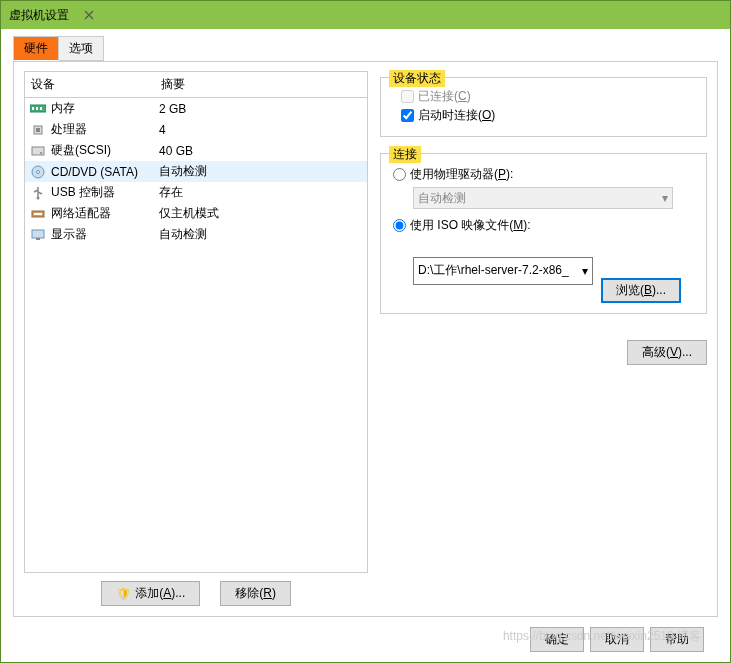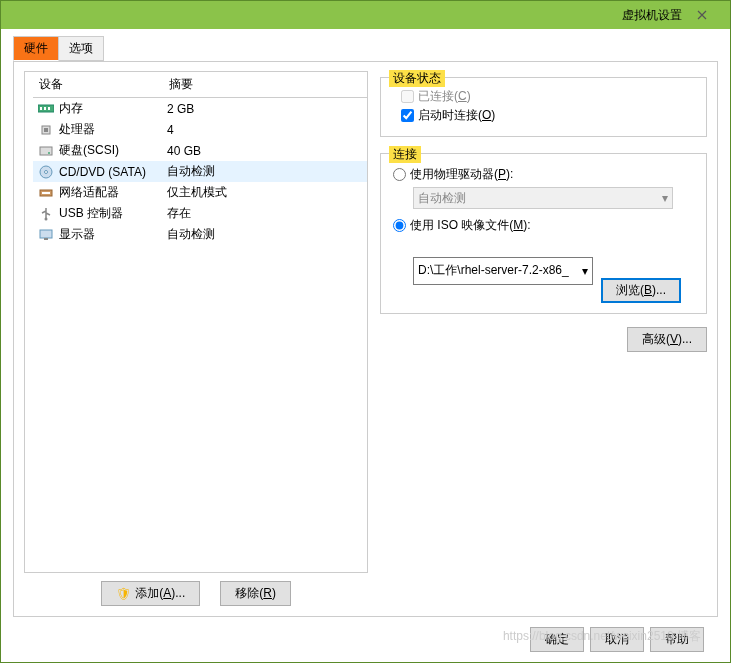--- a/index.html
+++ b/index.html
@@ -1,27 +1,27 @@
 <!DOCTYPE html>
 <html><head>
 <meta charset="utf-8">
 <style>
 * { box-sizing: border-box; margin: 0; padding: 0; font-family: "Microsoft YaHei", "Segoe UI", sans-serif; font-size: 12px; }
 body { background: #f0f0f0; width: 731px; height: 663px; overflow: hidden; }
 .window { width: 731px; height: 663px; background: #fff; border: 1px solid #5a8a2a; display: flex; flex-direction: column; }
-.titlebar { background: #8bc34a; height: 28px; display: flex; align-items: center; justify-content: flex-end; padding: 0 8px; color: #000; }
+.titlebar { background: #8bc34a; height: 28px; display: flex; align-items: center; justify-content: flex-start; padding: 0 8px; color: #000; }
 .titlebar-text { font-size: 12px; }
 .close-btn { width: 40px; height: 28px; display: flex; align-items: center; justify-content: center; color: #555; cursor: pointer; }
 .content { flex: 1; padding: 6px 12px 0 12px; display: flex; flex-direction: column; }
 .tabs { display: flex; align-items: flex-end; border-bottom: 1px solid #ccc; position: relative; top: 1px; }
 .tab { padding: 3px 10px; border: 1px solid #ccc; background: #f0f0f0; margin-right: -1px; cursor: pointer; position: relative; }
 .tab.active { background: #f97316; border-bottom: 1px solid #fff; z-index: 2; }
 .tab-body { border: 1px solid #ccc; border-top: none; flex: 1; padding: 10px; display: flex; gap: 12px; }
 .left-panel { width: 344px; display: flex; flex-direction: column; }
-.hw-list { border: 1px solid #ccc; flex: 1; background: #fff; padding-left: 8px; }
+.hw-list { border: 1px solid #ccc; flex: 1; background: #fff; }
 .hw-header { display: flex; background: #fff; border-bottom: 1px solid #ccc; }
 .hw-header div { padding: 4px 6px; }
 .hw-col-dev { width: 130px; }
 .hw-col-sum { flex: 1; }
 .hw-row { display: flex; align-items: center; padding: 2px 4px; cursor: pointer; }
 .hw-row.selected { background: #e5f3ff; }
 .hw-row .icon { width: 18px; height: 16px; display: flex; align-items: center; justify-content: center; margin-right: 4px; }
 .hw-row .dev { width: 108px; }
 .hw-row .sum { flex: 1; }
 .hw-buttons { display: flex; justify-content: center; gap: 20px; margin-top: 8px; }
@@ -29,21 +29,21 @@
 .btn.focused { border: 2px solid #0078d7; padding: 2px 13px; margin-top: 40px; }
 .right-panel { flex: 1; display: flex; flex-direction: column; gap: 10px; }
 .group { border: 1px solid #ccc; padding: 8px 10px 10px 10px; position: relative; margin-top: 6px; }
 .group-title { position: absolute; top: -8px; left: 8px; background: #fde047; padding: 0 4px; }
 .chk-row { display: flex; align-items: center; gap: 4px; margin: 2px 0 2px 10px; }
 .chk-row.disabled { color: #888; }
 .radio-row { display: flex; align-items: center; gap: 4px; margin: 4px 0 4px 2px; }
 .combo { width: 260px; height: 22px; border: 1px solid #ccc; background: #f0f0f0; color: #888; padding: 2px 4px; margin: 4px 0 8px 22px; display: flex; align-items: center; justify-content: space-between; }
 .iso-row { display: flex; align-items: center; gap: 8px; margin: 4px 0 0 22px; }
 .iso-input { width: 180px; height: 28px; border: 1px solid #7a7a7a; padding: 2px 4px; display: flex; align-items: center; justify-content: space-between; }
-.adv-row { display: flex; justify-content: flex-end; margin-top: 3px; }
+.adv-row { display: flex; justify-content: flex-end; margin-top: 16px; }
 .footer { display: flex; justify-content: flex-end; gap: 6px; padding: 10px 14px; }
 .underline { text-decoration: underline; }
 .shield { color: #f7b500; }
 .watermark { position: absolute; bottom: 18px; right: 30px; color: #ccc; font-size: 12px; pointer-events: none; }
 input[type=checkbox], input[type=radio] { width: 13px; height: 13px; }
 </style>
 </head>
 <body>
 
 <div class="window">
@@ -106,36 +106,36 @@
                     <circle cx="7" cy="7" r="6" fill="#cde" stroke="#69b"></circle>
                     <circle cx="7" cy="7" r="1.5" fill="#fff" stroke="#69b"></circle>
                   </svg>
                 </span>
                 <span class="dev">CD/DVD (SATA)</span>
                 <span class="sum">自动检测</span>
               </div>
               <div class="hw-row">
                 <span class="icon">
                   <svg width="14" height="14">
+                    <path d="M7 1 L7 12 M7 4 L3 6 M7 6 L11 8" stroke="#888" stroke-width="1.5" fill="none"></path>
+                    <circle cx="7" cy="12" r="1.5" fill="#888"></circle>
+                  </svg>
+                </span>
+                <span class="dev">USB 控制器</span>
+                <span class="sum">存在</span>
+              </div>
+              <div class="hw-row">
+                <span class="icon">
+                  <svg width="14" height="14">
                     <rect x="1" y="4" width="12" height="6" fill="#c96" stroke="#963"></rect>
                     <rect x="3" y="6" width="8" height="2" fill="#fff"></rect>
                   </svg>
                 </span>
                 <span class="dev">网络适配器</span>
                 <span class="sum">仅主机模式</span>
-              </div>
-              <div class="hw-row">
-                <span class="icon">
-                  <svg width="14" height="14">
-                    <path d="M7 1 L7 12 M7 4 L3 6 M7 6 L11 8" stroke="#888" stroke-width="1.5" fill="none"></path>
-                    <circle cx="7" cy="12" r="1.5" fill="#888"></circle>
-                  </svg>
-                </span>
-                <span class="dev">USB 控制器</span>
-                <span class="sum">存在</span>
               </div>
               <div class="hw-row">
                 <span class="icon">
                   <svg width="14" height="14">
                     <rect x="1" y="2" width="12" height="8" fill="#cde" stroke="#69b"></rect>
                     <rect x="5" y="10" width="4" height="2" fill="#888"></rect>
                   </svg>
                 </span>
                 <span class="dev">显示器</span>
                 <span class="sum">自动检测</span>

